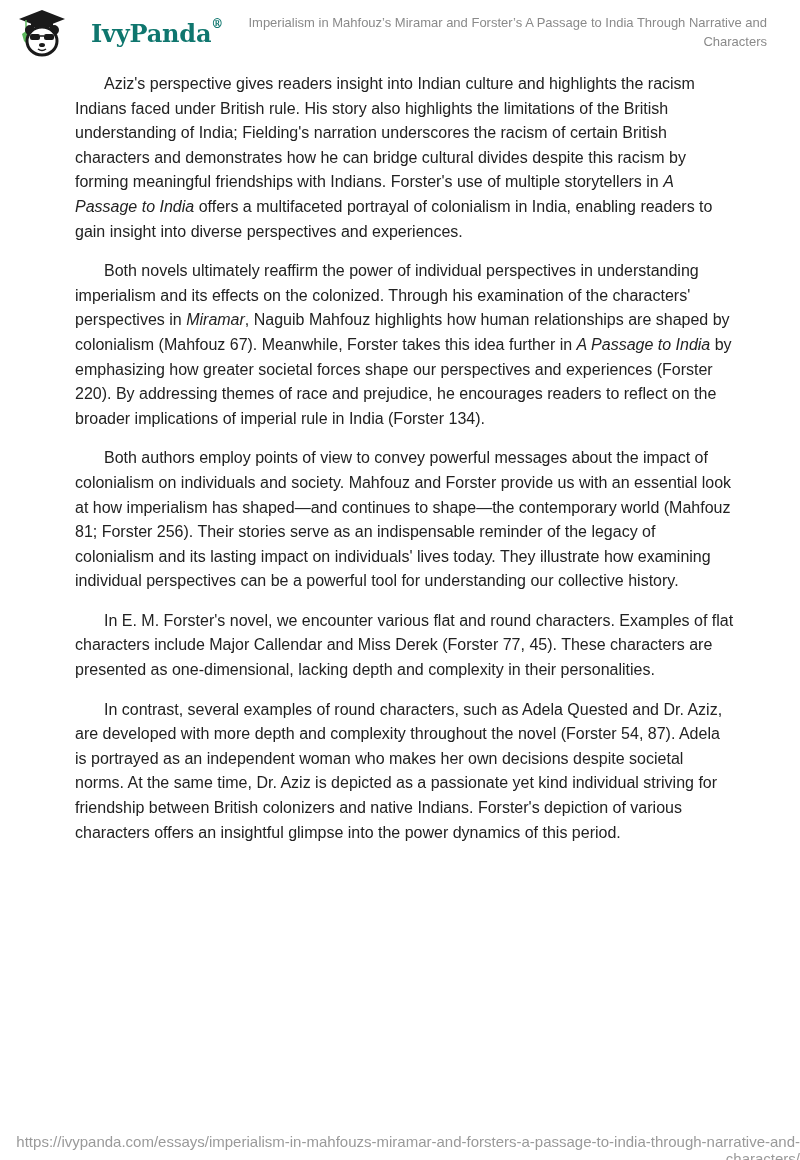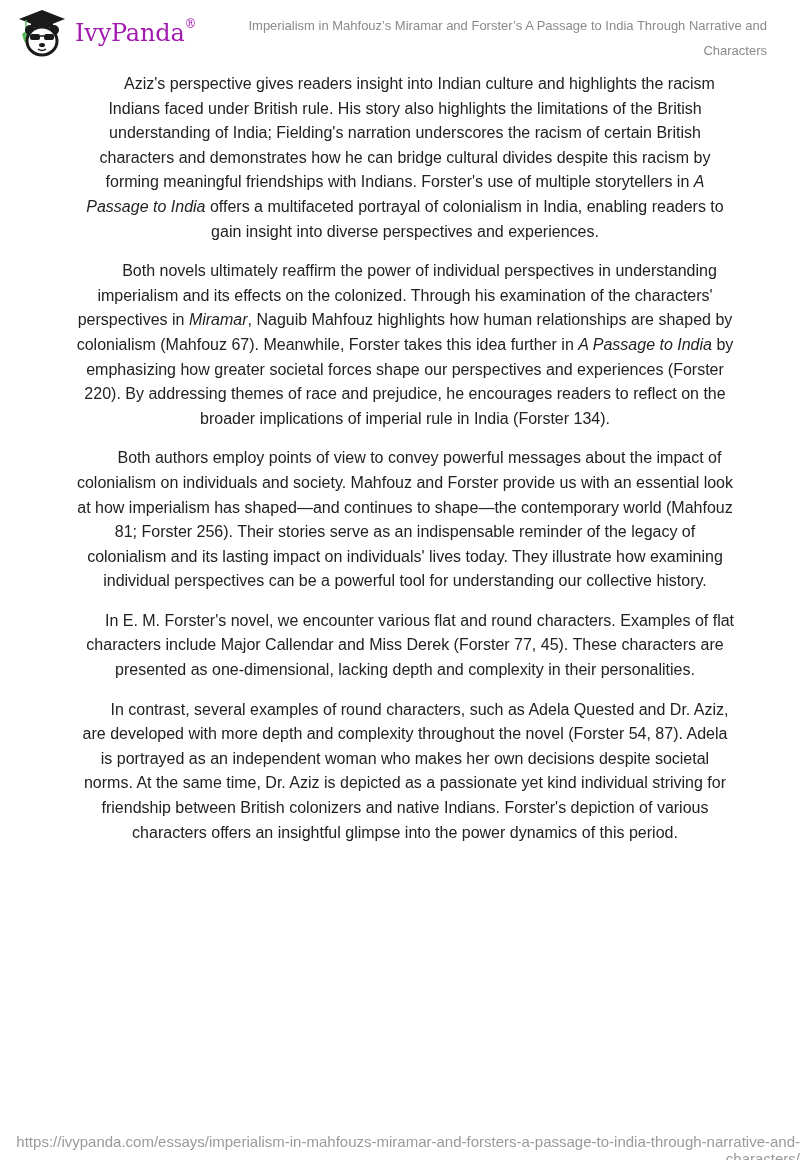--- a/index.html
+++ b/index.html
@@ -1,24 +1,24 @@
 <!DOCTYPE html>
 <html><head>
   <meta charset="utf-8">
   <style>
     html, body { margin: 0; padding: 0; background: #ffffff; }
     body { width: 800px; height: 1160px; position: relative; overflow: hidden; font-family: "Liberation Sans", sans-serif; color: #222222; }
     .header { position: absolute; top: 0; left: 0; width: 800px; height: 62px; }
     .logo { position: absolute; left: 17px; top: 8px; display: flex; align-items: center; }
     .logo-icon { width: 50px; height: 50px; }
-    .logo-text { font-family: "DejaVu Serif", serif; font-weight: normal; font-size: 24px; color: #a21caf; margin-left: 8px; letter-spacing: -0.2px; }
+    .logo-text { font-family: "DejaVu Serif", serif; font-weight: bold; font-size: 24px; color: #0f766e; margin-left: 24px; letter-spacing: -0.2px; }
     .logo-text sup { font-size: 12px; vertical-align: top; position: relative; top: -2px; }
-    .doc-title { position: absolute; right: 33px; top: 13px; width: 520px; text-align: right; font-size: 13px; line-height: 25px; color: #8a8a8a; }
+    .doc-title { position: absolute; right: 33px; top: 13px; width: 520px; text-align: right; font-size: 13px; line-height: 19px; color: #8a8a8a; }
     .content { position: absolute; left: 75px; top: 72px; width: 660px; }
-    .para { font-size: 16px; line-height: 24.6px; text-indent: 29px; margin: 0 0 15px 0; color: #222222; text-align: center; }
+    .para { font-size: 16px; line-height: 24.6px; text-indent: 29px; margin: 0 0 15px 0; color: #222222; }
     .para em { font-style: italic; }
     .heading { font-size: 28px; font-weight: bold; color: #1f1f1f; margin: 25px 0 30px 0; line-height: 34px; }
     .footer-url { position: absolute; left: 0; right: 0; top: 1133px; text-align: right; font-size: 15px; color: #9a9a9a; }
   </style>
 </head>
 <body>
 
 <div class="header">
   <div class="logo">
     <svg class="logo-icon" viewBox="0 0 50 50">

